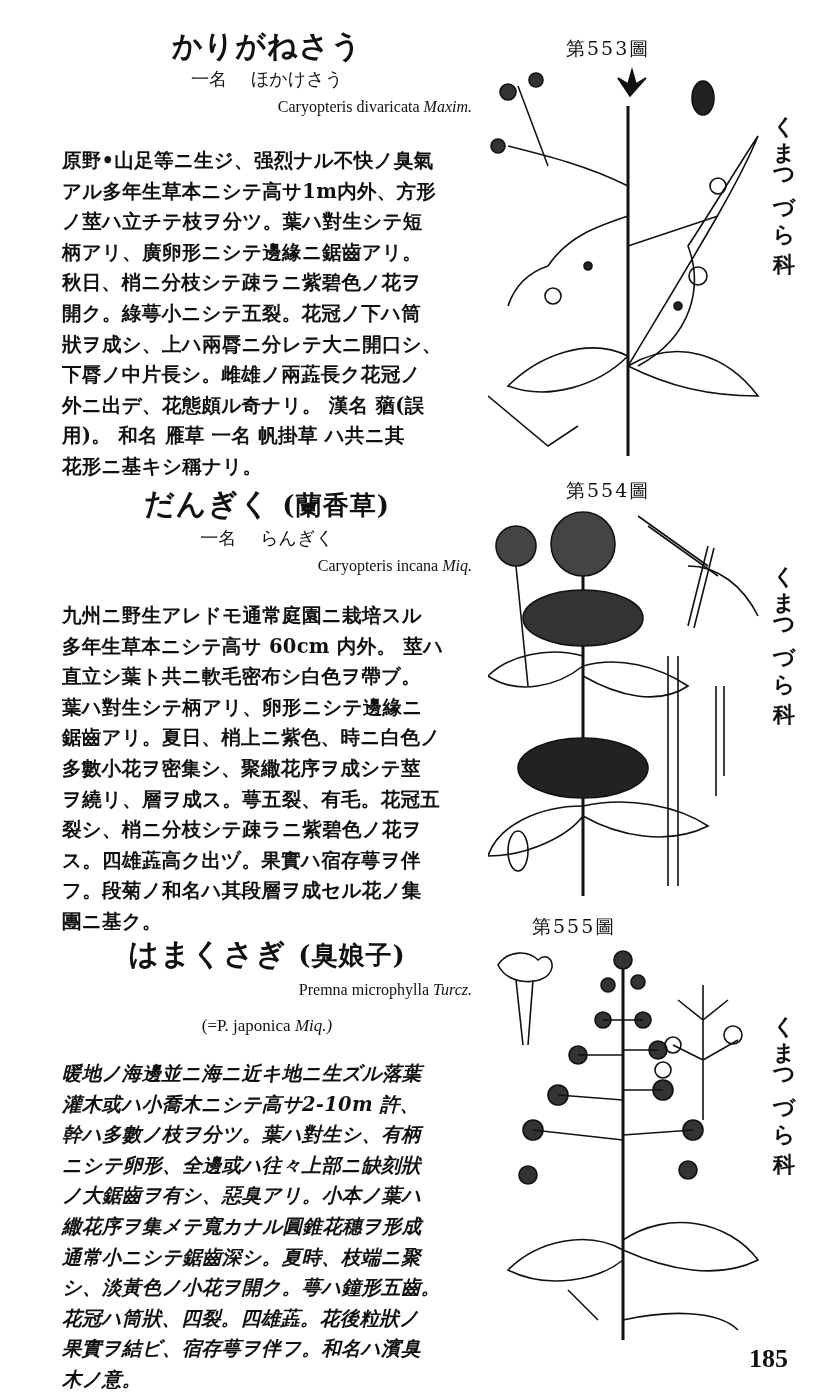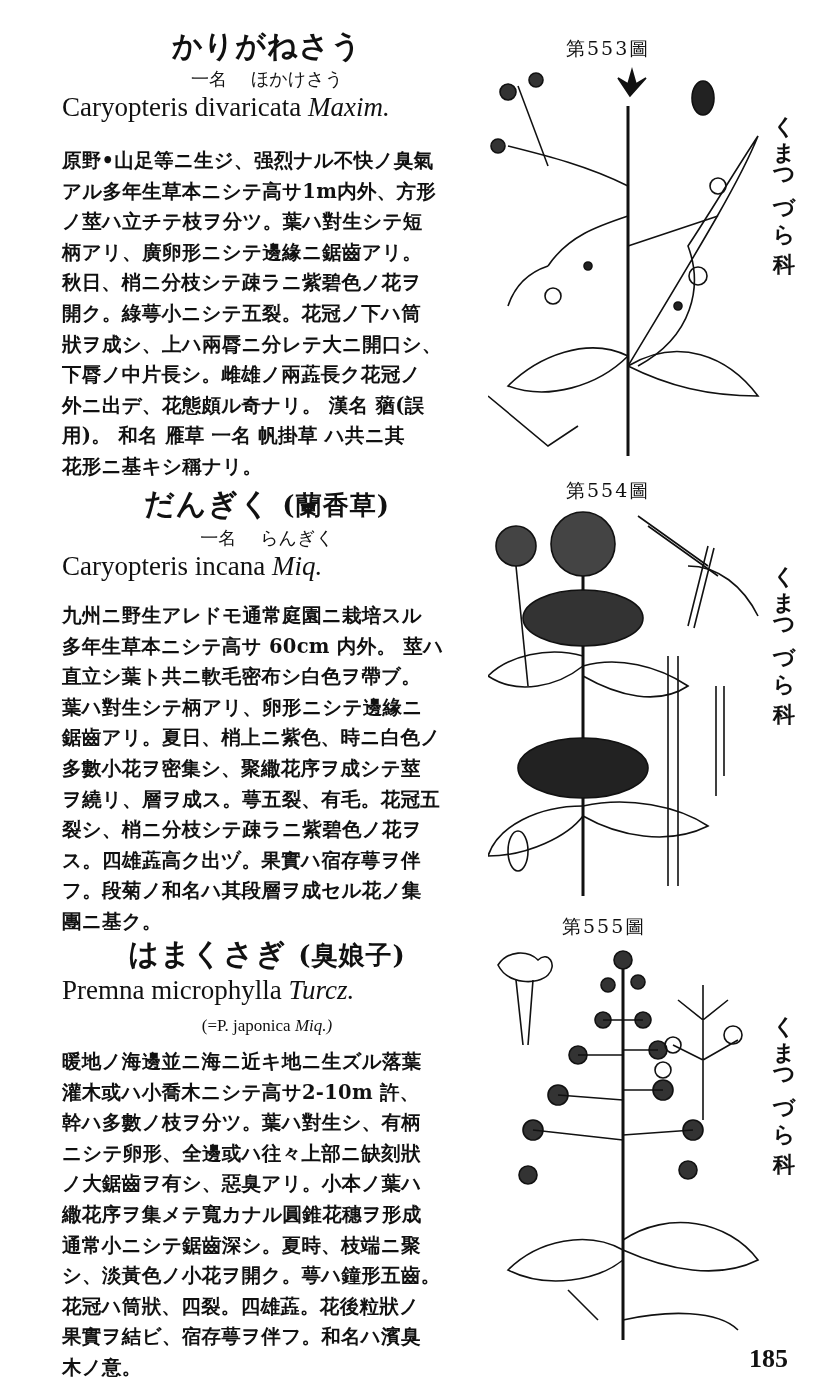--- a/index.html
+++ b/index.html
@@ -12,21 +12,21 @@
   .title {
     text-align:center; font-weight:bold; font-size:30px; line-height:40px;
     letter-spacing:1px; margin:0;
   }
   .title .kanji { font-size:26px; font-weight:bold; }
   .alias {
     text-align:center; font-size:18px; line-height:26px; margin:0;
   }
   .alias .lbl { margin-right:24px; }
   .sci {
-    text-align:left; font-size:27px; line-height:30px; margin:0;
+    text-align:right; font-size:16px; line-height:30px; margin:0;
     font-family:"Liberation Serif", "DejaVu Serif", serif;
   }
   .sci i { font-style:italic; }
   .syn {
     text-align:center; font-size:17px; line-height:26px; margin:8px;
     font-family:"Liberation Serif", "DejaVu Serif", serif;
   }
   .body {
     font-size:19.5px; line-height:30.6px; font-weight:bold; margin:2px 0 0 0;
     text-align:justify; letter-spacing:0.3px;
@@ -158,35 +158,35 @@
     <span class="kanji">(臭娘子)</span>
   </h1>
   <p class="sci">
     <span>Premna microphylla</span>
     <i>Turcz.</i>
   </p>
   <p class="syn">
     <span>(=P. japonica</span>
     <i>Miq.)</i>
   </p>
-  <div class="body" style="margin-top:8px;">
+  <div class="body" style="margin-top:20px;font-style:italic;">
     <span class="ln">暖地ノ海邊並ニ海ニ近キ地ニ生ズル落葉</span>
     <span class="ln">灌木或ハ小喬木ニシテ高サ2-10m 許、</span>
     <span class="ln">幹ハ多數ノ枝ヲ分ツ。葉ハ對生シ、有柄</span>
     <span class="ln">ニシテ卵形、全邊或ハ往々上部ニ缺刻狀</span>
     <span class="ln">ノ大鋸齒ヲ有シ、惡臭アリ。小本ノ葉ハ</span>
     <span class="ln">繖花序ヲ集メテ寬カナル圓錐花穗ヲ形成</span>
     <span class="ln">通常小ニシテ鋸齒深シ。夏時、枝端ニ聚</span>
     <span class="ln">シ、淡黃色ノ小花ヲ開ク。萼ハ鐘形五齒。</span>
     <span class="ln">花冠ハ筒狀、四裂。四雄蕋。花後粒狀ノ</span>
     <span class="ln">果實ヲ結ビ、宿存萼ヲ伴フ。和名ハ濱臭</span>
     <span class="ln">木ノ意。</span>
   </div>
 </div>
-<div class="figlabel" style="left:562px; top:914px;">第555圖</div>
+<div class="figlabel" style="left:532px; top:914px;">第555圖</div>
 <div class="family" style="left:770px; top:1000px;">くまつづら科</div>
 <div class="illus" style="left:488px; top:940px; width:280px; height:400px;">
   <svg viewBox="0 0 280 400" fill="none" stroke="#111" stroke-width="1.6">
     <path d="M135 20 L135 400" stroke-width="3"></path>
     <g fill="#333">
       <circle cx="135" cy="20" r="9"></circle>
         <circle cx="120" cy="45" r="7"></circle>
         <circle cx="150" cy="42" r="7"></circle>
       <circle cx="115" cy="80" r="8"></circle>
         <circle cx="155" cy="80" r="8"></circle>

